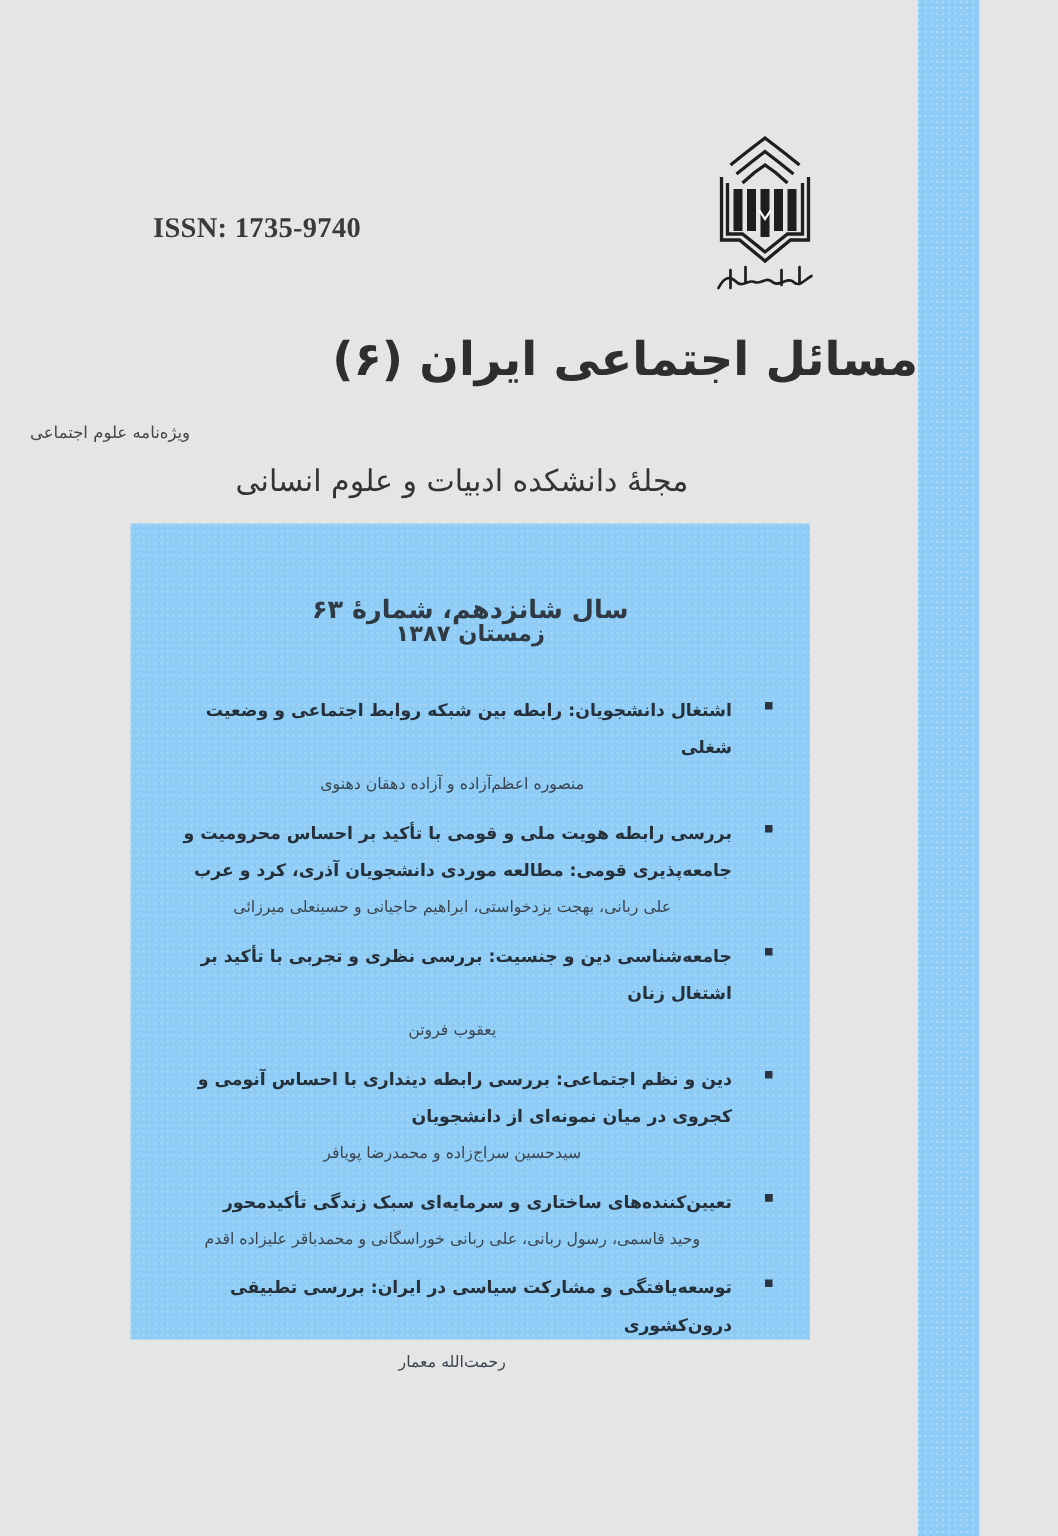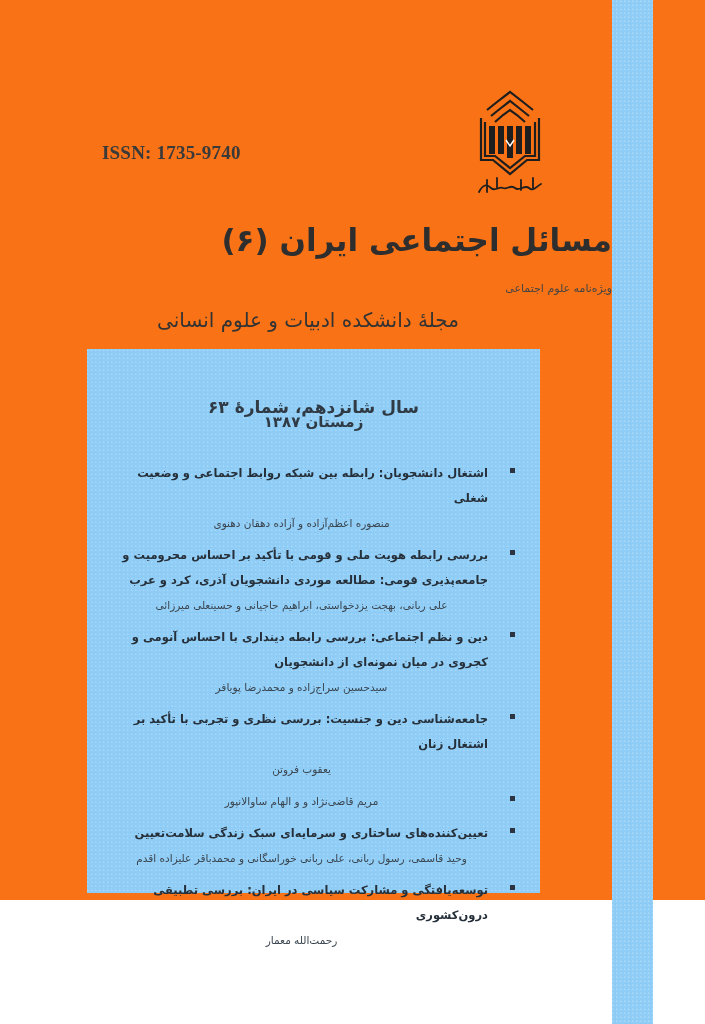--- a/index.html
+++ b/index.html
@@ -10,22 +10,22 @@
       width: 705px;
       height: 1024px;
       background: #ffffff;
       position: relative;
       overflow: hidden;
       font-family: "DejaVu Sans", sans-serif;
     }
     .page {
       position: absolute;
       left: 0; top: 0;
-      width: 705px; height: 900px;
-      background: #f97316;
+      width: 705px; height: 1024px;
+      background: #e5e5e5;
     }
     .spine-strip {
       position: absolute;
       left: 612px;
       top: 0;
       width: 41px;
       height: 1024px;
       background: #8fcdf6;
       background-image:
         radial-gradient(circle at 20% 30%, rgba(255,255,255,0.25) 0.6px, transparent 1px),
@@ -61,21 +61,21 @@
       font-size: 31px;
       color: #2e2e2e;
       padding-left: 10px;
       box-sizing: border-box;
     }
     .subtitle {
       position: absolute;
       left: 0;
       width: 612px;
       top: 282px;
-      text-align: right;
+      text-align: left;
       direction: rtl;
       font-family: "DejaVu Sans", sans-serif;
       font-size: 11px;
       color: #444;
       padding-left: 20px;
       box-sizing: border-box;
     }
     .faculty {
       position: absolute;
       left: 0;
@@ -216,35 +216,34 @@
         <span class="article-title">اشتغال دانشجویان: رابطه بین شبکه روابط اجتماعی و وضعیت شغلی</span>
         <span class="article-authors">منصوره اعظم‌آزاده و آزاده دهقان دهنوی</span>
       </li>
       <li class="toc-item">
         <span class="bullet"></span>
         <span class="article-title">بررسی رابطه هویت ملی و قومی با تأکید بر احساس محرومیت و جامعه‌پذیری قومی: مطالعه موردی دانشجویان آذری، کرد و عرب</span>
         <span class="article-authors">علی ربانی، بهجت یزدخواستی، ابراهیم حاجیانی و حسینعلی میرزائی</span>
       </li>
       <li class="toc-item">
         <span class="bullet"></span>
+        <span class="article-title">جامعه‌شناسی دین و جنسیت: بررسی نظری و تجربی با تأکید بر اشتغال زنان</span>
+        <span class="article-authors">یعقوب فروتن</span>
+      </li>
+      <li class="toc-item">
+        <span class="bullet"></span>
         <span class="article-title">دین و نظم اجتماعی: بررسی رابطه دینداری با احساس آنومی و کجروی در میان نمونه‌ای از دانشجویان</span>
         <span class="article-authors">سیدحسین سراج‌زاده و محمدرضا پویافر</span>
       </li>
       <li class="toc-item">
         <span class="bullet"></span>
-        <span class="article-title">جامعه‌شناسی دین و جنسیت: بررسی نظری و تجربی با تأکید بر اشتغال زنان</span>
-        <span class="article-authors">یعقوب فروتن</span>
-      </li>
-      <li class="toc-item">
-        <span class="bullet"></span>
-        <span class="article-authors">مریم قاضی‌نژاد و و الهام ساوالانپور</span>
-      </li>
-      <li class="toc-item">
-        <span class="bullet"></span>
-        <span class="article-title">تعیین‌کننده‌های ساختاری و سرمایه‌ای سبک زندگی سلامت‌تعیین</span>
+      </li>
+      <li class="toc-item">
+        <span class="bullet"></span>
+        <span class="article-title">تعیین‌کننده‌های ساختاری و سرمایه‌ای سبک زندگی تأکید‌محور</span>
         <span class="article-authors">وحید قاسمی، رسول ربانی، علی ربانی خوراسگانی و محمدباقر علیزاده اقدم</span>
       </li>
       <li class="toc-item">
         <span class="bullet"></span>
         <span class="article-title">توسعه‌یافتگی و مشارکت سیاسی در ایران: بررسی تطبیقی درون‌کشوری</span>
         <span class="article-authors">رحمت‌الله معمار</span>
       </li>
     </ul>
   </div>
 

